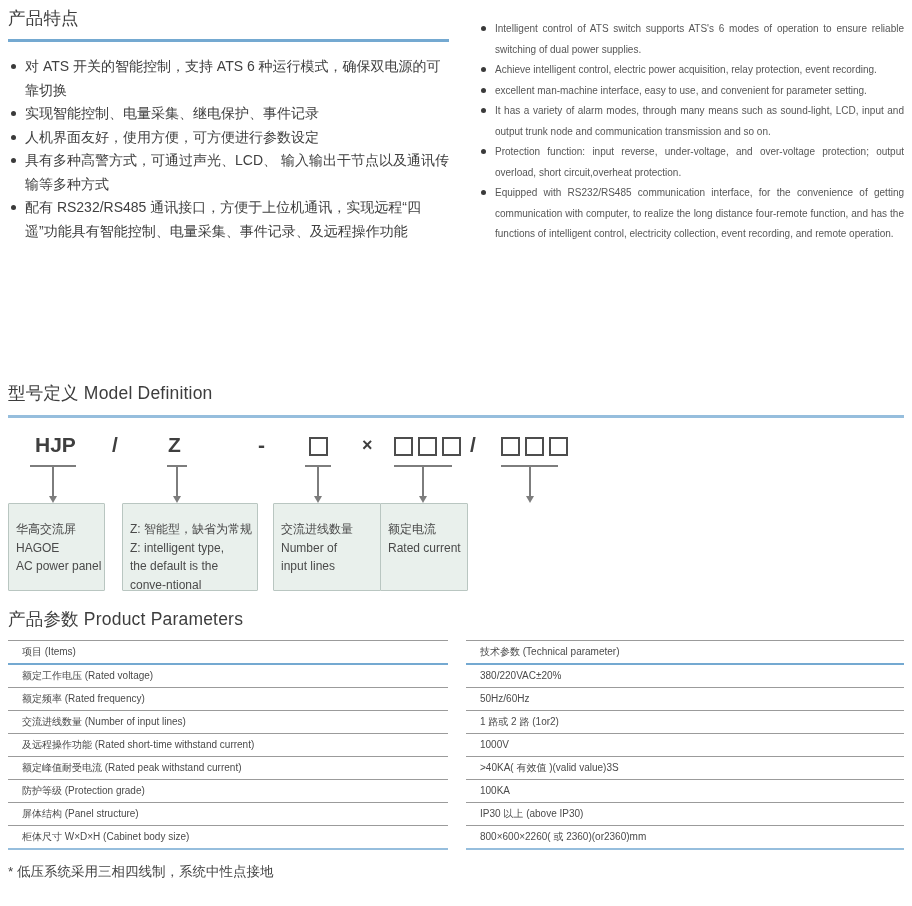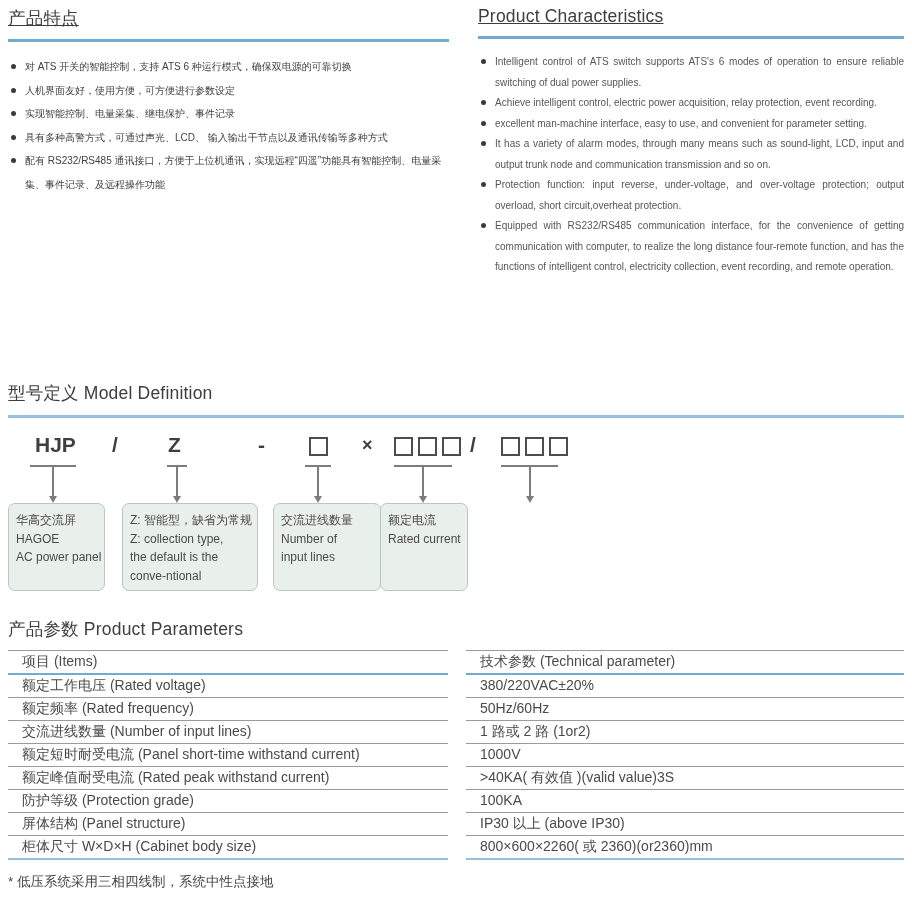--- a/index.html
+++ b/index.html
@@ -9,35 +9,35 @@
     color: #404040;
     box-sizing: border-box;
   }
   .page { padding: 6px 8px 0 8px; position: relative; }
 
   
   .section-title {
     margin: 0; font-size: 17.5px; font-weight: 400; color: #3d3d3d;
     letter-spacing: 0.2px;
   }
-  .underlined { padding-bottom: 9px; border-bottom: 3px solid var(--accent); text-decoration: underline; }
+  .underlined { padding-bottom: 9px; border-bottom: 3px solid var(--accent); }
   .full-underline { padding-bottom: 10px; border-bottom: 3px solid var(--accent-light); }
 
   
   .top-section { display: flex; height: 362px; }
   .col-left  { width: 441px; margin-right: 29px; flex: none; }
   .col-right { flex: 1; }
 
   .bullet-list { list-style: none; margin: 13px 0 0 0; padding: 0; }
   .bullet-list li { position: relative; padding-left: 17px; }
   .bullet-list li::before {
     content: ''; position: absolute; left: 3px; width: 5px; height: 5px;
     border-radius: 50%; background: #3a3a3a;
   }
-  .bullet-list.zh li { font-size: 10px; line-height: 23.5px; color: #404040; }
+  .bullet-list.zh li { font-size: 14px; line-height: 23.5px; color: #404040; }
   .bullet-list.zh li::before { top: 9px; }
   .bullet-list.en li { font-size: 10px; line-height: 20.5px; color: #565656; text-align: justify; }
   .bullet-list.en li::before { top: 7px; }
 
   
   .model-def { margin-top: 13px; }
   .diagram { position: relative; height: 160px; margin-top: 13px; }
 
   .code-row { position: relative; height: 28px; }
   .seg { position: absolute; top: 0; }
@@ -63,65 +63,64 @@
   .arrow-0 { left: 22px;  width: 46px; }
   .arrow-1 { left: 159px; width: 20px; }
   .arrow-2 { left: 297px; width: 26px; }
   .arrow-3 { left: 386px; width: 58px; }
   .arrow-4 { left: 493px; width: 57px; }
 
   .boxes { position: relative; height: 88px; }
   .def-box {
     position: absolute; top: 0; height: 88px; box-sizing: border-box;
     background: var(--box-bg); border: 1px solid var(--box-border);
-    border-radius: 7px; padding: 7px 7px; overflow: hidden;
+    border-radius: 1px; padding: 16px 7px; overflow: hidden;
   }
   .def-box .def-line { font-size: 12px; line-height: 18.5px; color: #4a4a4a; white-space: nowrap; }
   .def-box-0 { left: 0;     width: 97px; }
   .def-box-1 { left: 114px; width: 136px; }
   .def-box-2 { left: 265px; width: 108px; }
   .def-box-3 { left: 372px; width: 88px; }
   .def-box-4 { left: 479px; width: 91px; }
 
   
-  .params { margin-top: 26px; }
+  .params { margin-top: 16px; }
   .param-table { display: flex; margin-top: 9px; }
   .pt-left  { width: 440px; margin-right: 18px; flex: none; }
   .pt-right { flex: 1; }
   .pt-cell {
     height: 22px; line-height: 21px; padding-left: 14px;
-    font-size: 14px; color: #4a4a4a;
+    font-size: 10px; color: #4a4a4a;
     border-bottom: 1.5px solid #9b9b9b;
     white-space: nowrap; overflow: hidden; box-sizing: content-box;
   }
   .pt-header { border-top: 1.5px solid #9b9b9b; border-bottom: 2px solid var(--accent); }
   .pt-col .pt-cell:last-child { border-bottom: 2px solid var(--accent-light); }
 
   
   .footnote { margin-top: 13px; }
   .fn-zh { font-size: 13.5px; color: #444444; margin-bottom: 8px; }
 </style>
 </head>
 <body>
 
 <div class="page">
 
   <div class="top-section">
     <section class="col-left">
       <h2 class="section-title underlined">产品特点</h2>
       <ul class="bullet-list zh">
           <li>对 ATS 开关的智能控制，支持 ATS 6 种运行模式，确保双电源的可靠切换</li>
+          <li>实现智能控制、电量采集、继电保护、事件记录</li>
           <li>人机界面友好，使用方便，可方便进行参数设定</li>
-          <li>实现智能控制、电量采集、继电保护、事件记录</li>
           <li>具有多种高警方式，可通过声光、LCD、 输入输出干节点以及通讯传输等多种方式</li>
           <li>配有 RS232/RS485 通讯接口，方便于上位机通讯，实现远程“四遥”功能具有智能控制、电量采集、事件记录、及远程操作功能</li>
         </ul>
     </section>
     <section class="col-right">
-      <h2 class="section-title underlined">Product Characteristics</h2>
       <ul class="bullet-list en">
           <li>Intelligent control of ATS switch supports ATS's 6 modes of operation to ensure reliable switching of dual power supplies.</li>
           <li>Achieve intelligent control, electric power acquisition, relay protection, event recording.</li>
           <li>excellent man-machine interface, easy to use, and convenient for parameter setting.</li>
           <li>It has a variety of alarm modes, through many means such as sound-light, LCD, input and output trunk node and communication transmission and so on.</li>
           <li>Protection function: input reverse, under-voltage, and over-voltage protection; output overload, short circuit,overheat protection.</li>
           <li>Equipped with RS232/RS485 communication interface, for the convenience of getting communication with computer, to realize the long distance four-remote function, and has the functions of intelligent control, electricity collection, event recording, and remote operation.</li>
         </ul>
     </section>
   </div>
@@ -158,21 +157,21 @@
         <div class="arrow arrow-4"></div>
       </div>
       <div class="boxes">
           <div class="def-box def-box-0">
             <div class="def-line">华高交流屏</div>
             <div class="def-line">HAGOE</div>
             <div class="def-line">AC power panel</div>
           </div>
           <div class="def-box def-box-1">
             <div class="def-line">Z: 智能型，缺省为常规</div>
-            <div class="def-line">Z: collection type,</div>
+            <div class="def-line">Z: intelligent type,</div>
             <div class="def-line">the default is the</div>
             <div class="def-line">conve-ntional</div>
           </div>
           <div class="def-box def-box-2">
             <div class="def-line">交流进线数量</div>
             <div class="def-line">Number of</div>
             <div class="def-line">input lines</div>
           </div>
           <div class="def-box def-box-3">
             <div class="def-line">额定电流</div>
@@ -183,21 +182,21 @@
   </section>
 
   <section class="params">
     <h2 class="section-title">产品参数 Product Parameters</h2>
     <div class="param-table">
       <div class="pt-col pt-left">
         <div class="pt-cell pt-header">项目 (Items)</div>
       <div class="pt-cell">额定工作电压 (Rated voltage)</div>
           <div class="pt-cell">额定频率 (Rated frequency)</div>
           <div class="pt-cell">交流进线数量 (Number of input lines)</div>
-          <div class="pt-cell">额定短时耐受电流 (Panel short-time withstand current)</div>
+          <div class="pt-cell">及远程操作功能 (Rated short-time withstand current)</div>
           <div class="pt-cell">额定峰值耐受电流 (Rated peak withstand current)</div>
           <div class="pt-cell">防护等级 (Protection grade)</div>
           <div class="pt-cell">屏体结构 (Panel structure)</div>
           <div class="pt-cell">柜体尺寸 W×D×H (Cabinet body size)</div>
         </div>
       <div class="pt-col pt-right">
         <div class="pt-cell pt-header">技术参数 (Technical parameter)</div>
       <div class="pt-cell">380/220VAC±20%</div>
           <div class="pt-cell">50Hz/60Hz</div>
           <div class="pt-cell">1 路或 2 路 (1or2)</div>

